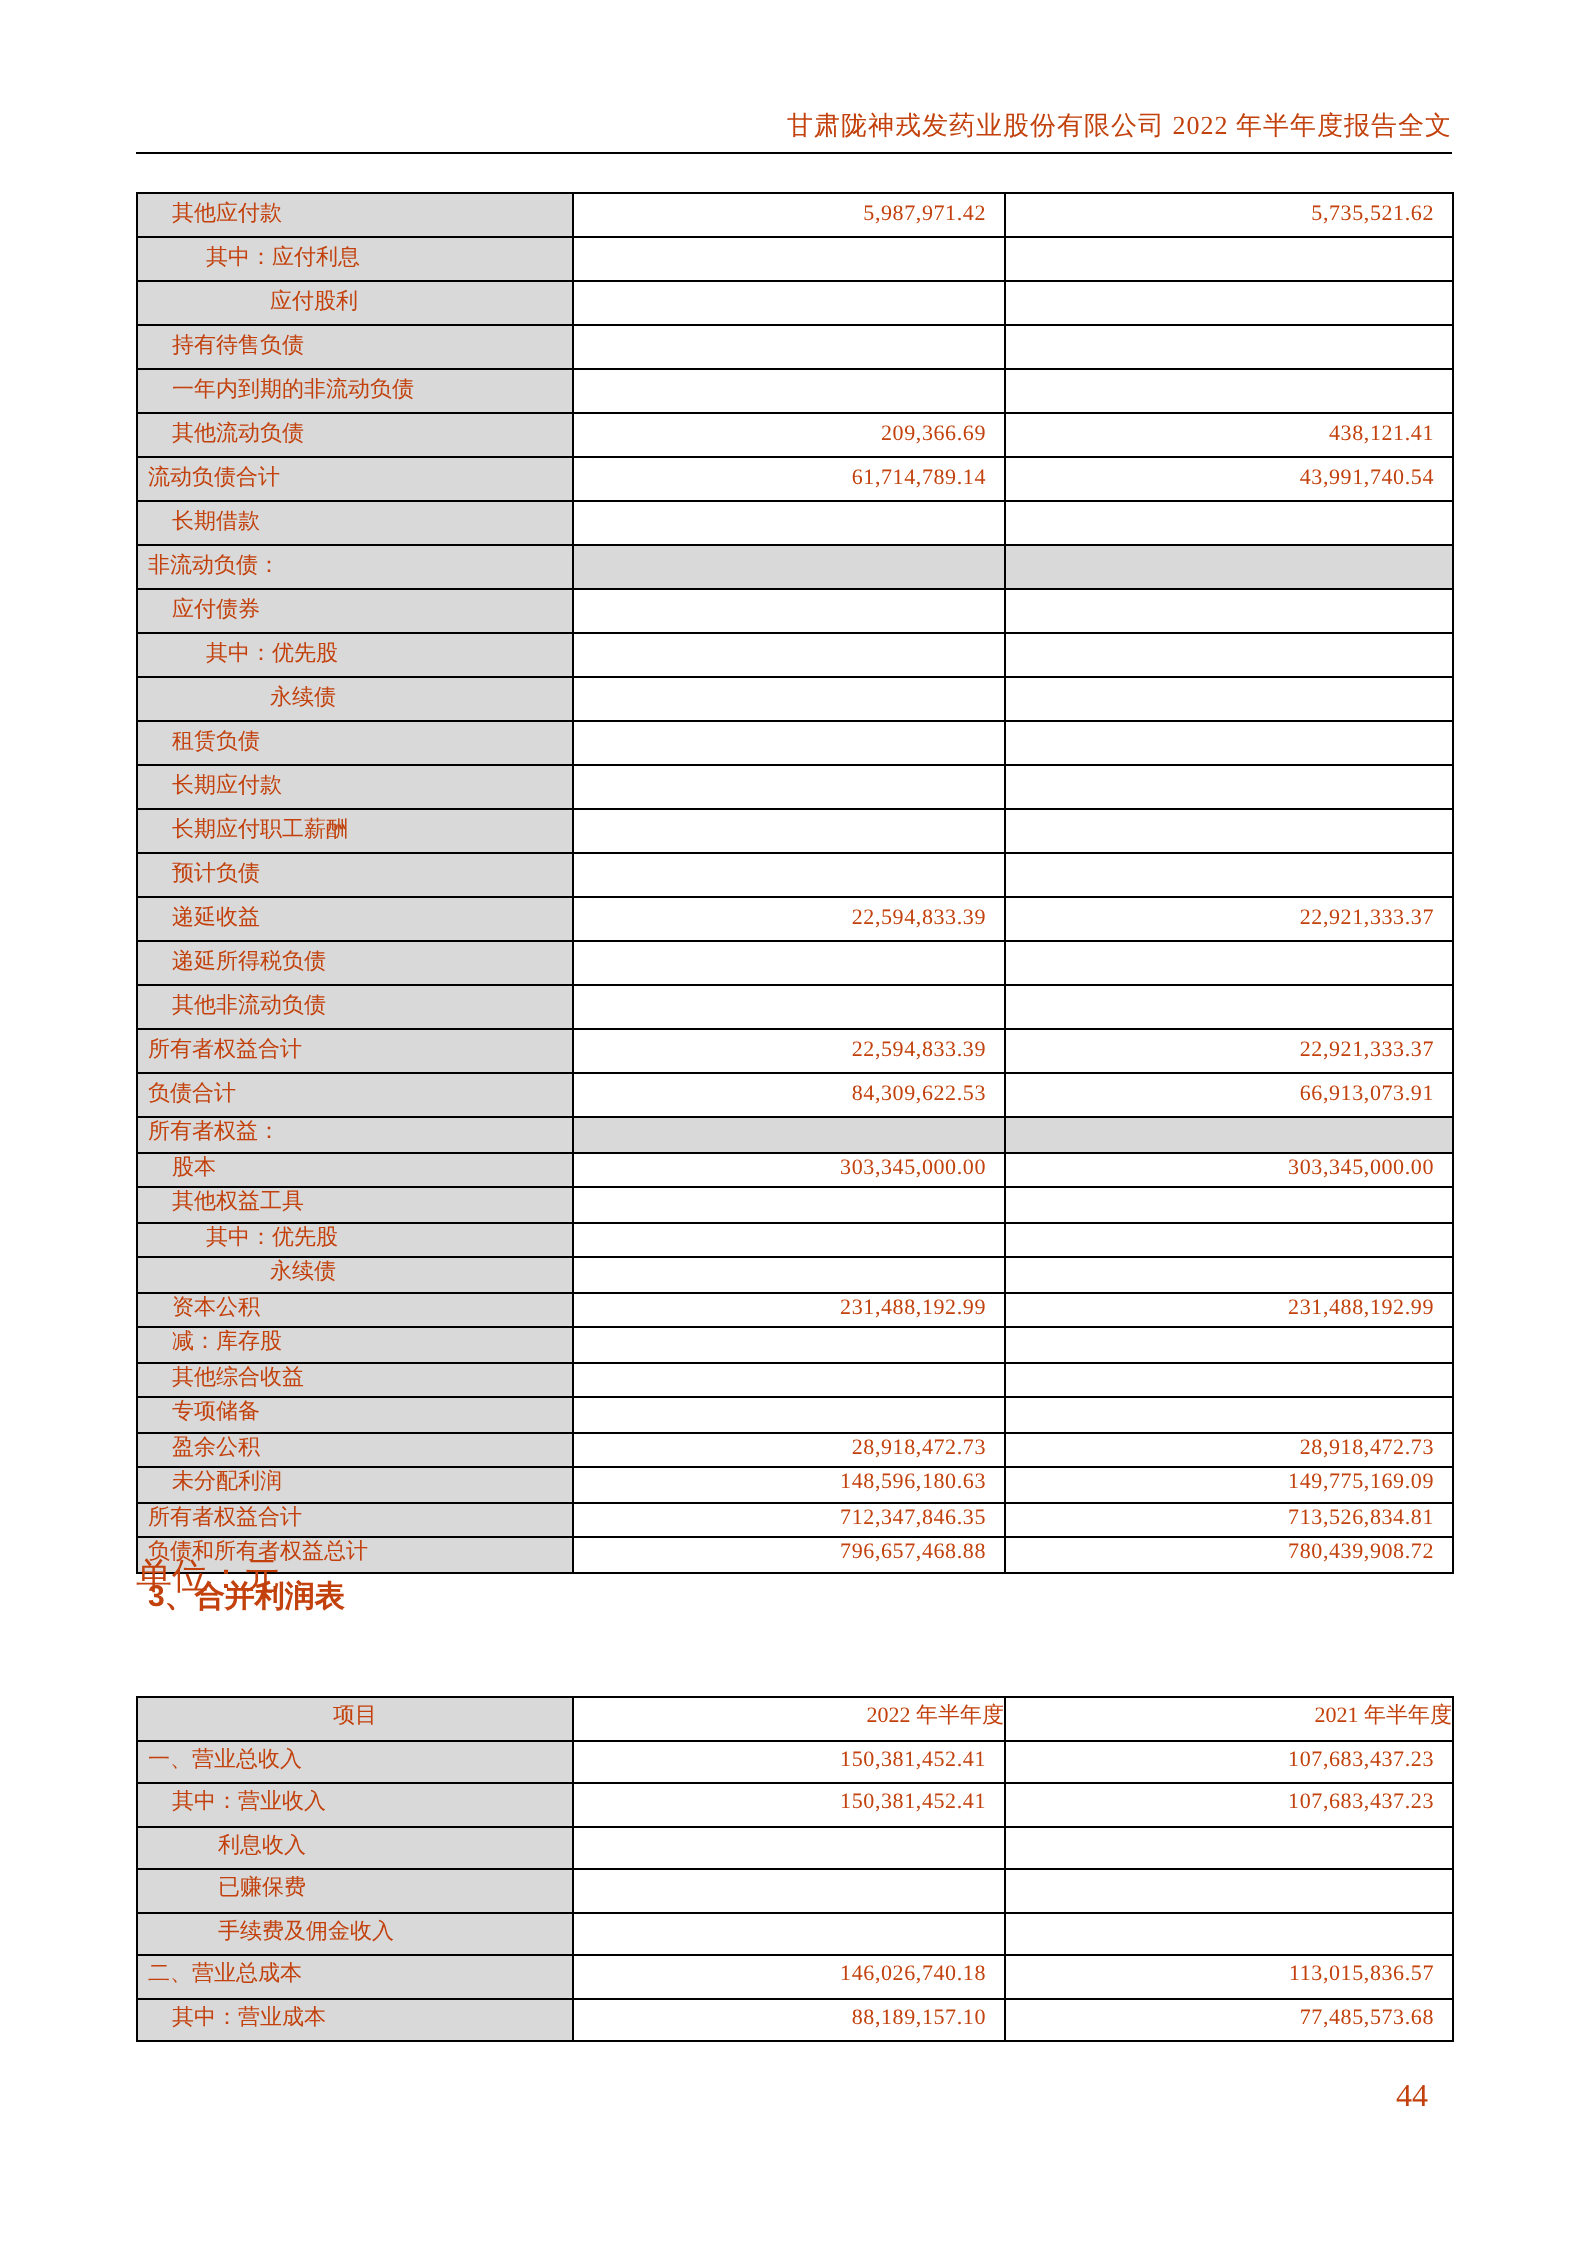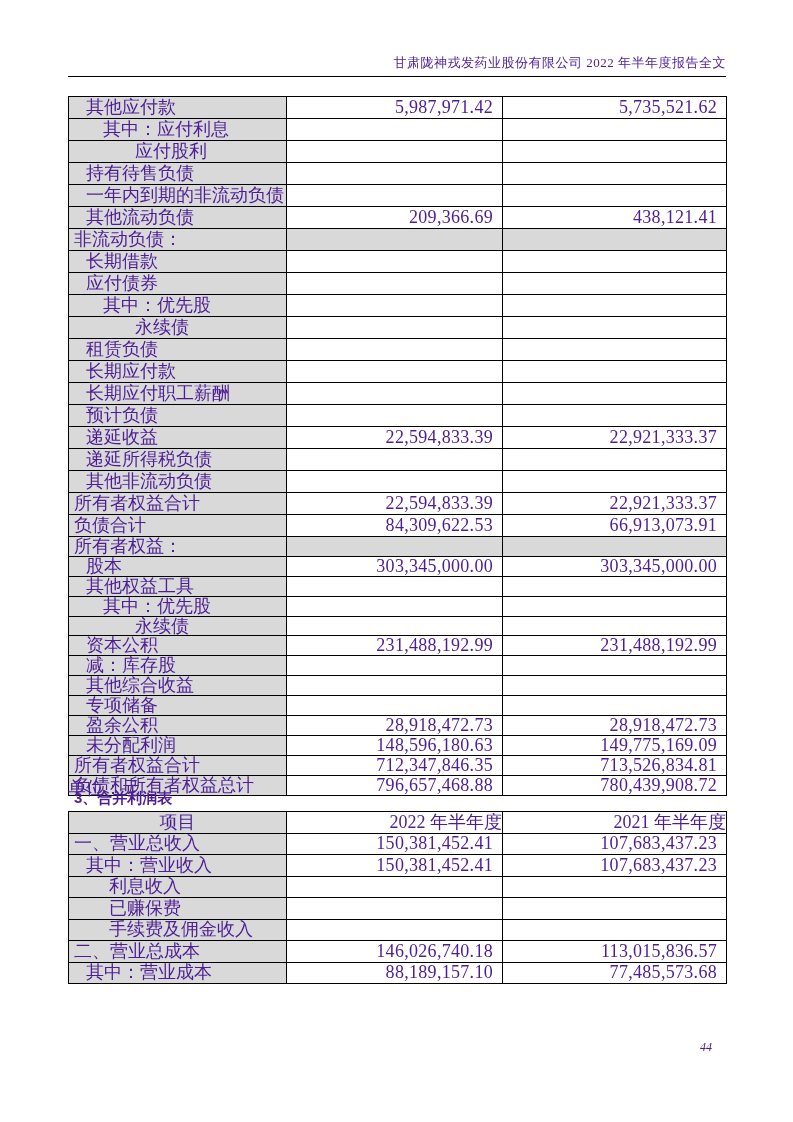--- a/index.html
+++ b/index.html
@@ -3,41 +3,41 @@
 <meta charset="utf-8">
 <style>
   html,body { margin:0; padding:0; background:#888; }
   .page {
     position:relative;
     width:793px; height:1122px;
     background:#ffffff;
     margin:0 auto;
     overflow:hidden;
     font-family:"Liberation Serif","DejaVu Serif",serif;
-    color:#4c1d95;
+    color:#c2410c;
   }
   .doc-header {
     position:absolute; top:55px; left:68px; width:658px;
     text-align:right; font-size:13px; line-height:15px;
     letter-spacing:0.5px;
   }
   .header-rule {
     position:absolute; top:76px; left:68px; width:658px;
     border-top:1.5px solid #000;
   }
   table.fin-table {
     position:absolute; left:68px;
     width:658px;
     border-collapse:collapse;
     table-layout:fixed;
     border:1.5px solid #000;
-    font-size:18px;
+    font-size:11px;
   }
   .t1 { top:96px; }
-  .t2 { top:811px;border-radius:18px; }
+  .t2 { top:848px;border-radius:18px; }
   .fin-table col.c1 { width:218px; }
   .fin-table col.c2 { width:216px; }
   .fin-table col.c3 { width:224px; }
   .fin-table td, .fin-table th {
     border:1px solid #000;
     padding:0;
     line-height:1.05;
     overflow:hidden;
     white-space:nowrap;
     font-weight:normal;
@@ -67,21 +67,21 @@
     position:absolute; top:789px; left:74px;
     font-family:Liberation Sans, sans-serif;
     font-weight:bold; font-size:15px;
   }
   .unit-label {
     position:absolute; top:776px; left:68px; width:658px;
     text-align:left; font-size:18px;
   }
   .page-number {
     position:absolute; top:1040px; left:688px; width:36px;
-    text-align:center; font-size:12px;font-style:italic;
+    text-align:center; font-size:16px;
   }
 </style>
 </head>
 <body>
 
 <div class="page">
 
   <div class="doc-header">甘肃陇神戎发药业股份有限公司 2022 年半年度报告全文</div>
   <div class="header-rule"></div>
 
@@ -115,27 +115,32 @@
         <tr class="rtall">
           <td class="label ind1">一年内到期的非流动负债</td>
           <td class="value"></td>
           <td class="value"></td>
         </tr>
         <tr class="rtall">
           <td class="label ind1">其他流动负债</td>
           <td class="value">209,366.69</td>
           <td class="value">438,121.41</td>
         </tr>
+        <tr class="rtall">
+          <td class="label ind0">流动负债合计</td>
+          <td class="value">61,714,789.14</td>
+          <td class="value">43,991,740.54</td>
+        </tr>
+        <tr class="rtall">
+          <td class="label ind1">长期借款</td>
+          <td class="value"></td>
+          <td class="value"></td>
+        </tr>
         <tr class="rtall section">
           <td class="label ind0">非流动负债：</td>
-          <td class="value"></td>
-          <td class="value"></td>
-        </tr>
-        <tr class="rtall">
-          <td class="label ind1">长期借款</td>
           <td class="value"></td>
           <td class="value"></td>
         </tr>
         <tr class="rtall">
           <td class="label ind1">应付债券</td>
           <td class="value"></td>
           <td class="value"></td>
         </tr>
         <tr class="rtall">
           <td class="label ind2">其中：优先股</td>

